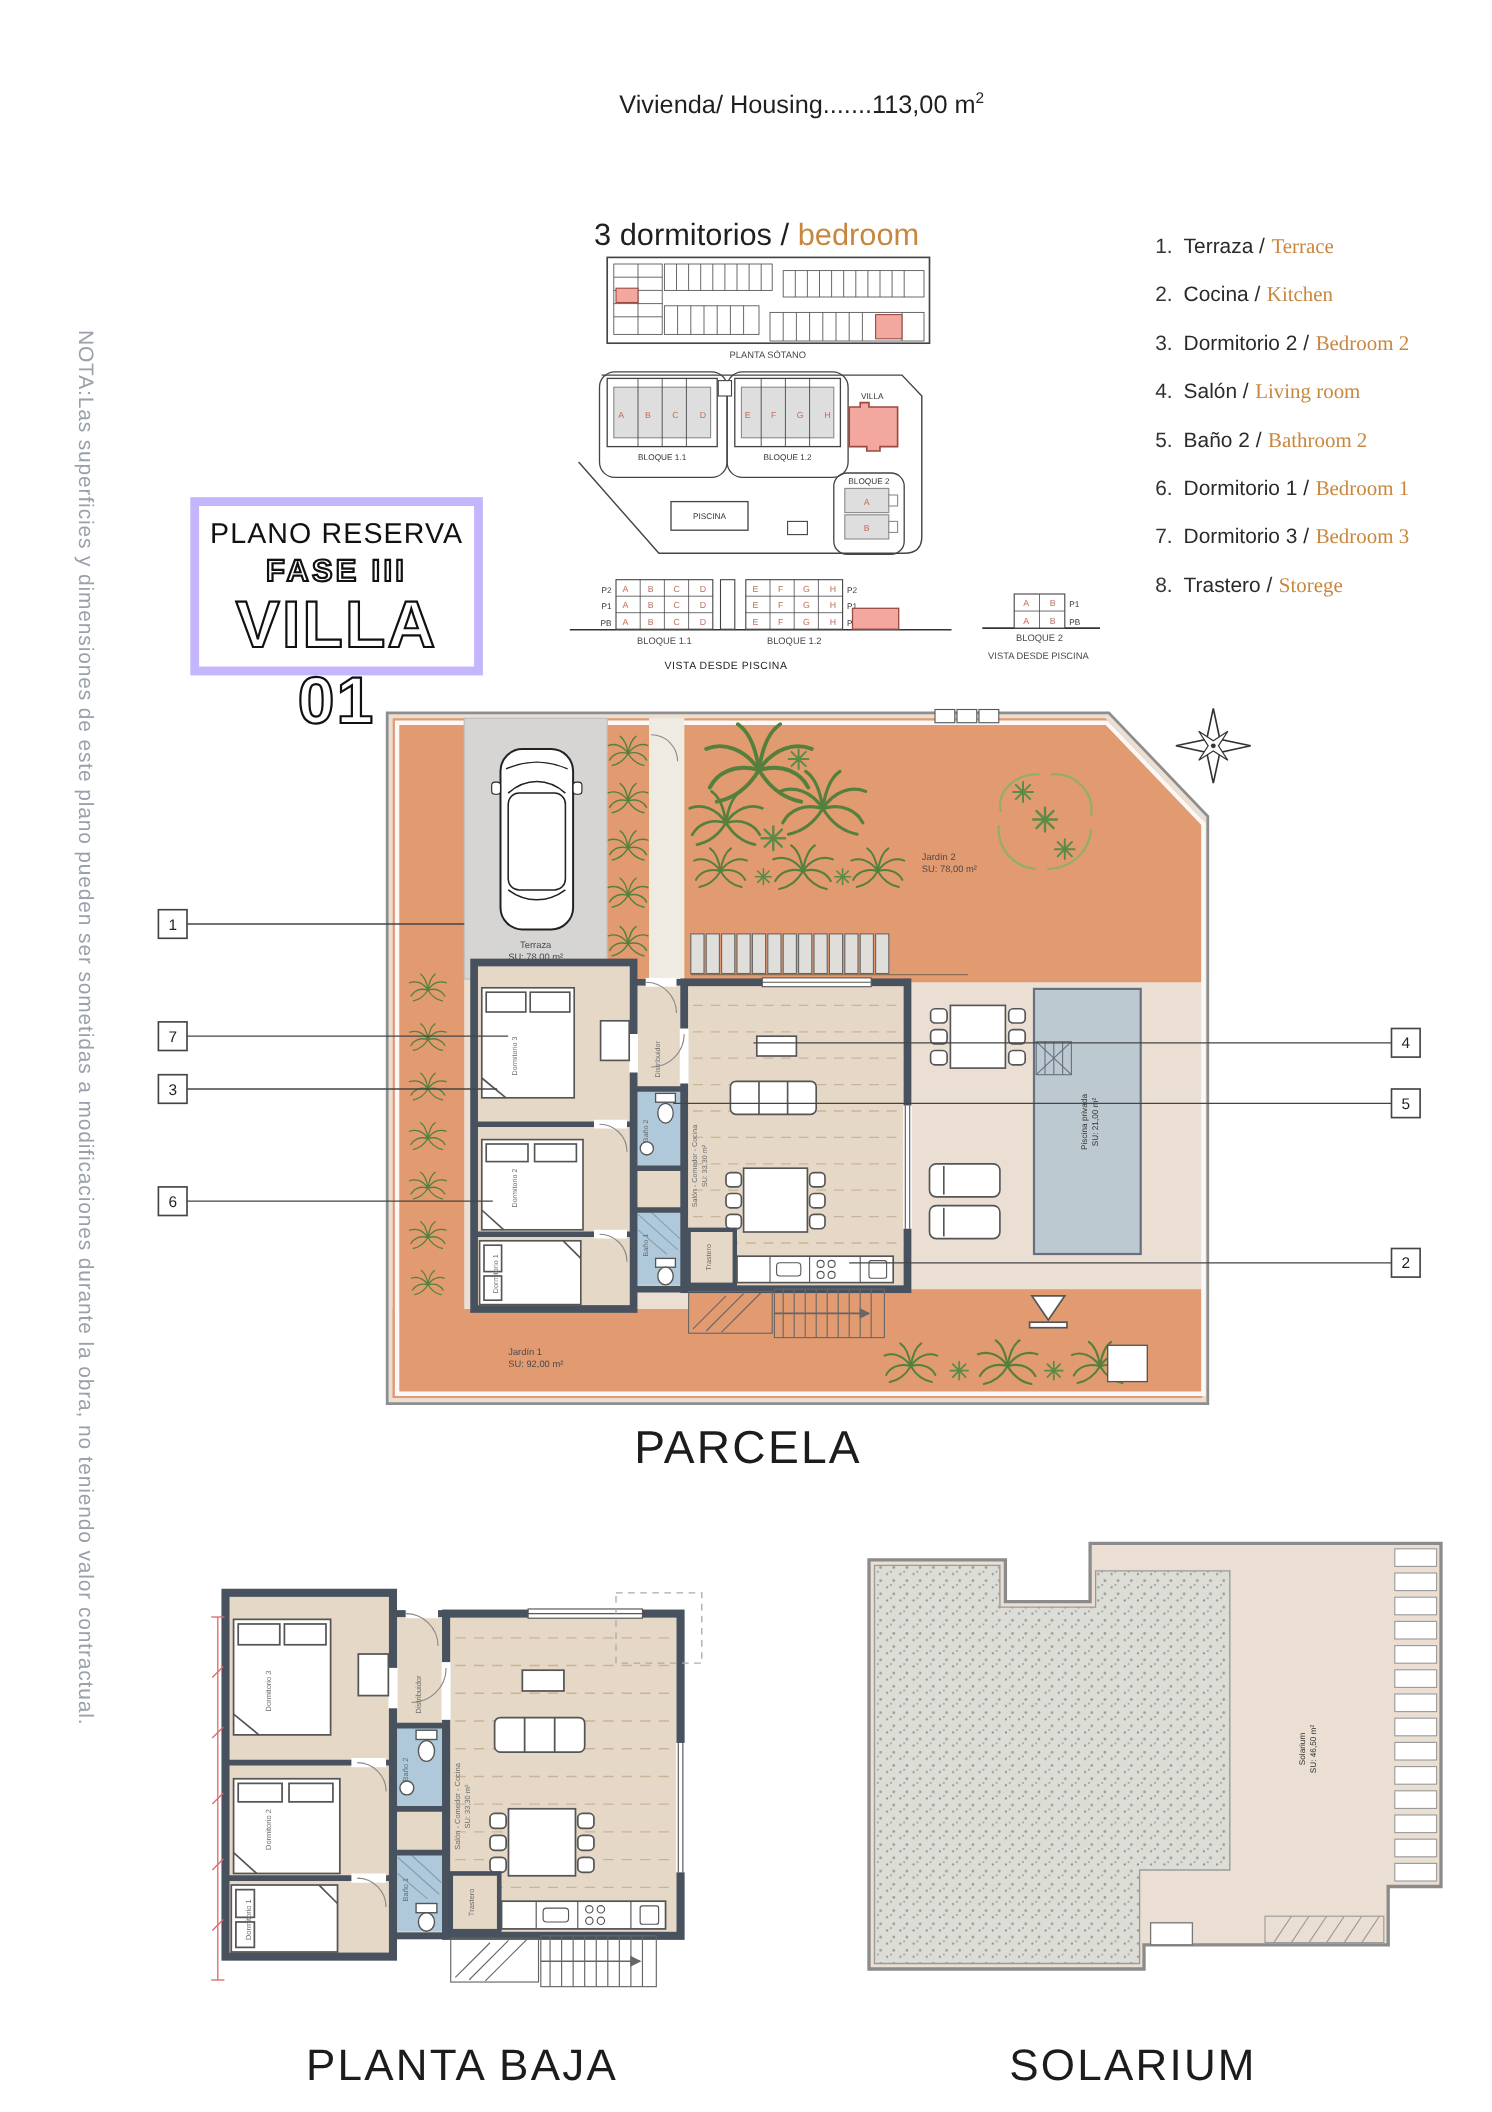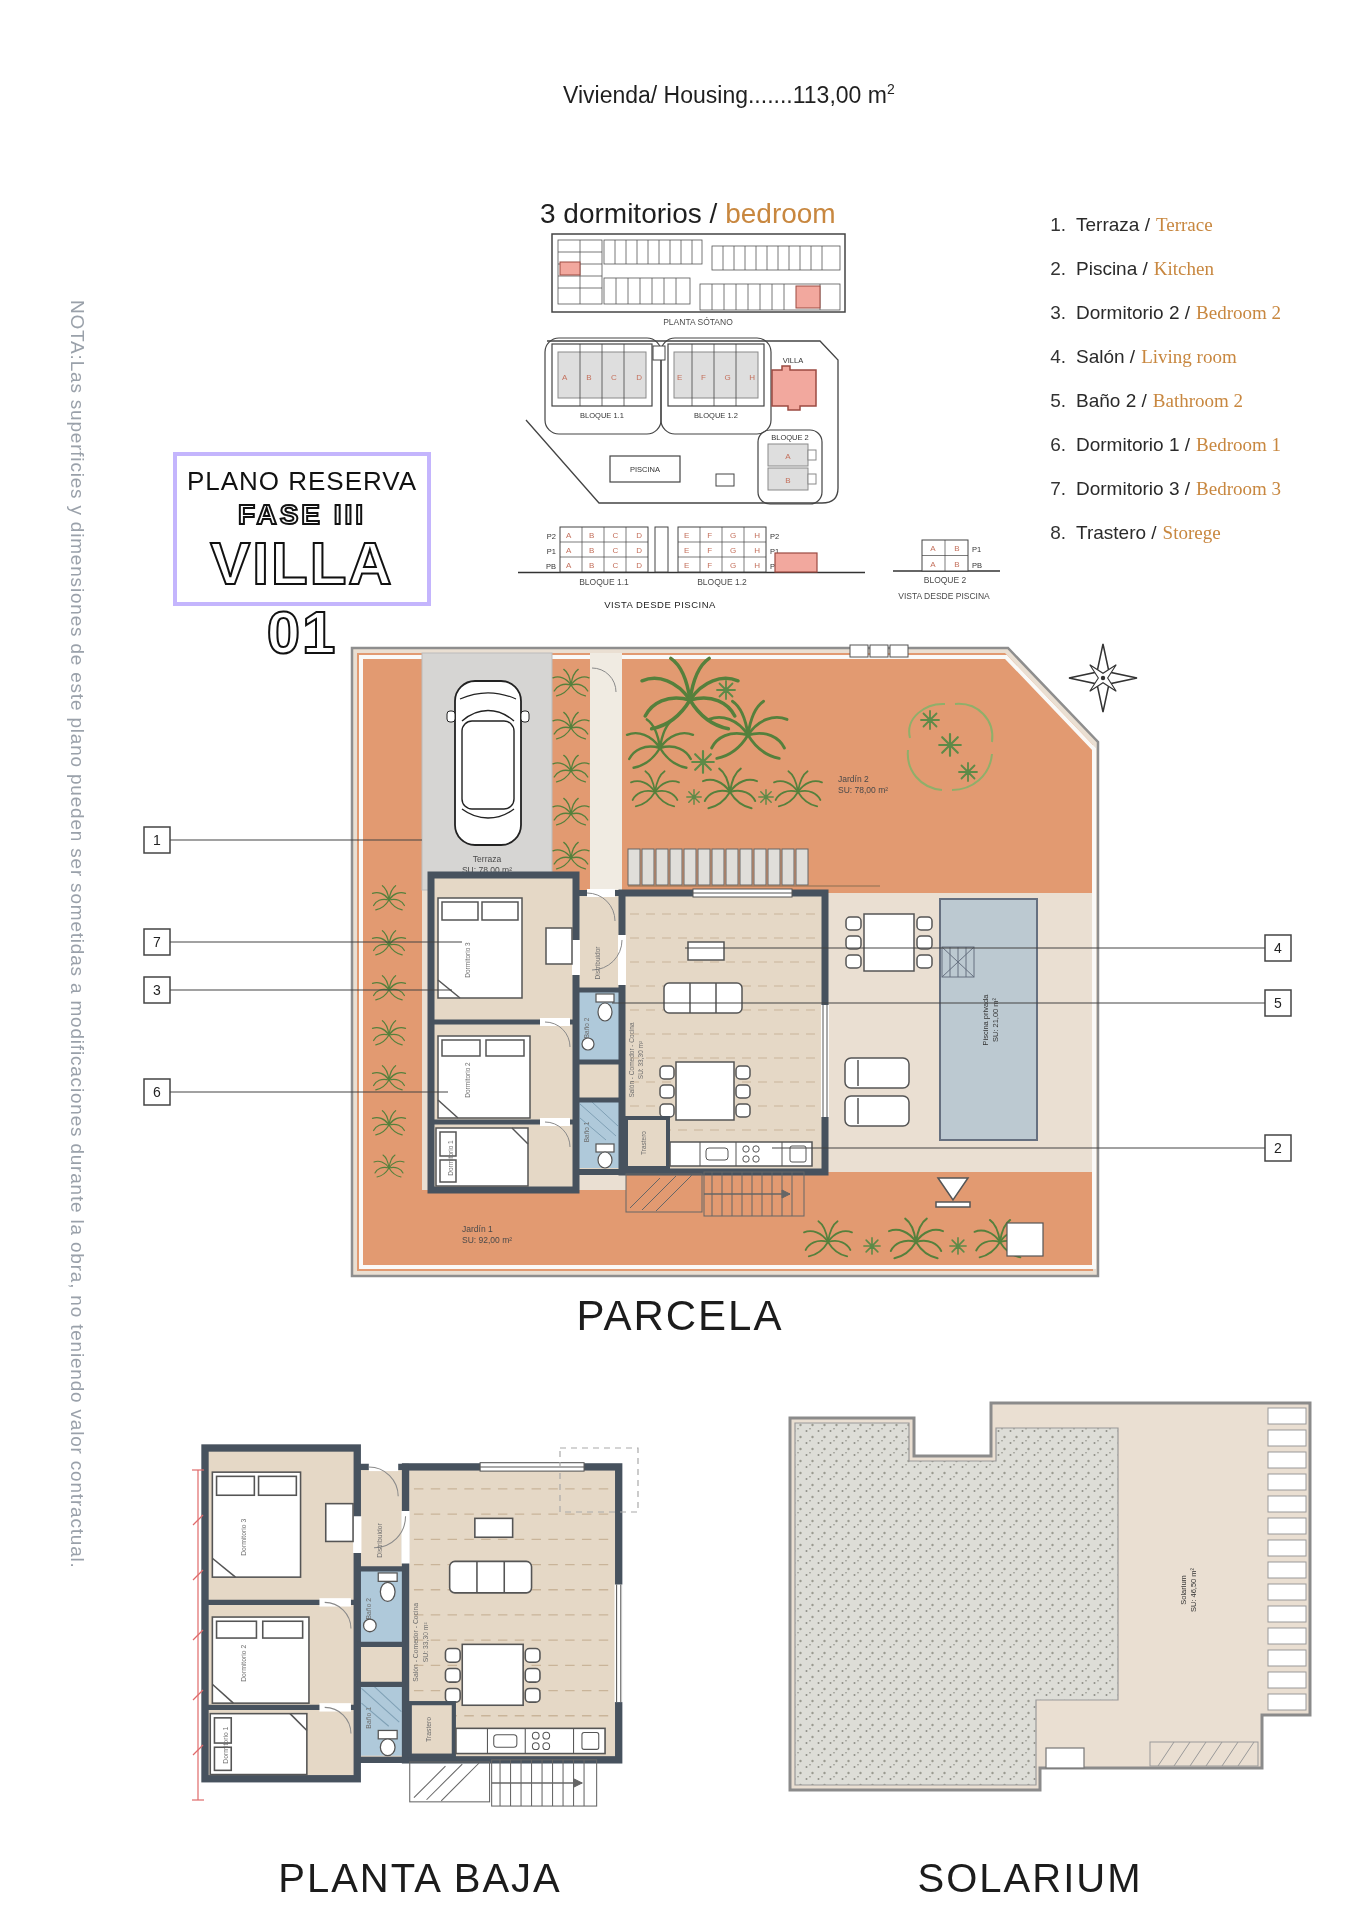--- a/index.html
+++ b/index.html
@@ -12,21 +12,21 @@
   .areas sup{font-size:14px;}
   .bedrooms{left:540px;top:198px;width:330px;text-align:left;font-size:28px;color:#1f1f1f;}
   .orange{color:#C8873F;}
   
   .legend{left:1040px;top:214px;font-size:19px;}
   .legrow{display:flex;height:44px;align-items:flex-start;}
   .lnum{width:26px;text-align:right;margin-right:10px;color:#333;}
   .les{color:#2a2a2a;margin-right:6px;white-space:nowrap;}
   .len{color:#C8873F;white-space:nowrap;font-family:Liberation Serif, serif;}
   
-  .titlebox{left:173px;top:452px;width:250px;height:146px;border:4px solid #c4b5fd;text-align:center;}
+  .titlebox{left:173px;top:452px;width:250px;height:146px;border:8px solid #c4b5fd;text-align:center;}
   .tb1{font-size:26px;letter-spacing:1px;margin-top:10px;color:#111;}
   .tb2,.tb3{font-weight:bold;color:#fff;-webkit-text-stroke:2px #111;
             text-shadow:0 0 1px #111,0 0 1px #111;}
   .tb2{font-size:28px;letter-spacing:3px;margin-top:2px;}
   .tb3{font-size:60px;letter-spacing:2px;margin-top:-2px;}
   
   .note{left:88px;top:300px;transform-origin:0 0;transform:rotate(90deg);
         font-size:19px;letter-spacing:0.8px;color:#9AA1AA;white-space:nowrap;}
   
   .plantitle{font-size:42px;letter-spacing:2px;color:#1c1c1c;text-align:center;}
@@ -583,21 +583,21 @@
   </div>
 
   <div class="abs legend">
     <div class="legrow">
         <span class="lnum">1.</span>
         <span class="les">Terraza /</span>
         <span class="len">Terrace</span>
       </div>
     <div class="legrow">
         <span class="lnum">2.</span>
-        <span class="les">Piscina /</span>
+        <span class="les">Cocina /</span>
         <span class="len">Kitchen</span>
       </div>
     <div class="legrow">
         <span class="lnum">3.</span>
         <span class="les">Dormitorio 2 /</span>
         <span class="len">Bedroom 2</span>
       </div>
     <div class="legrow">
         <span class="lnum">4.</span>
         <span class="les">Salón /</span>

